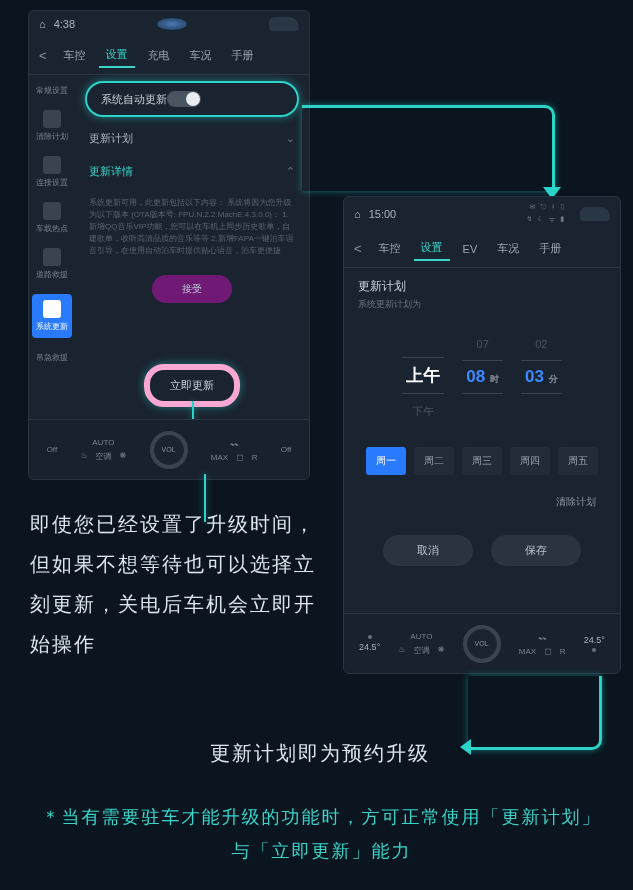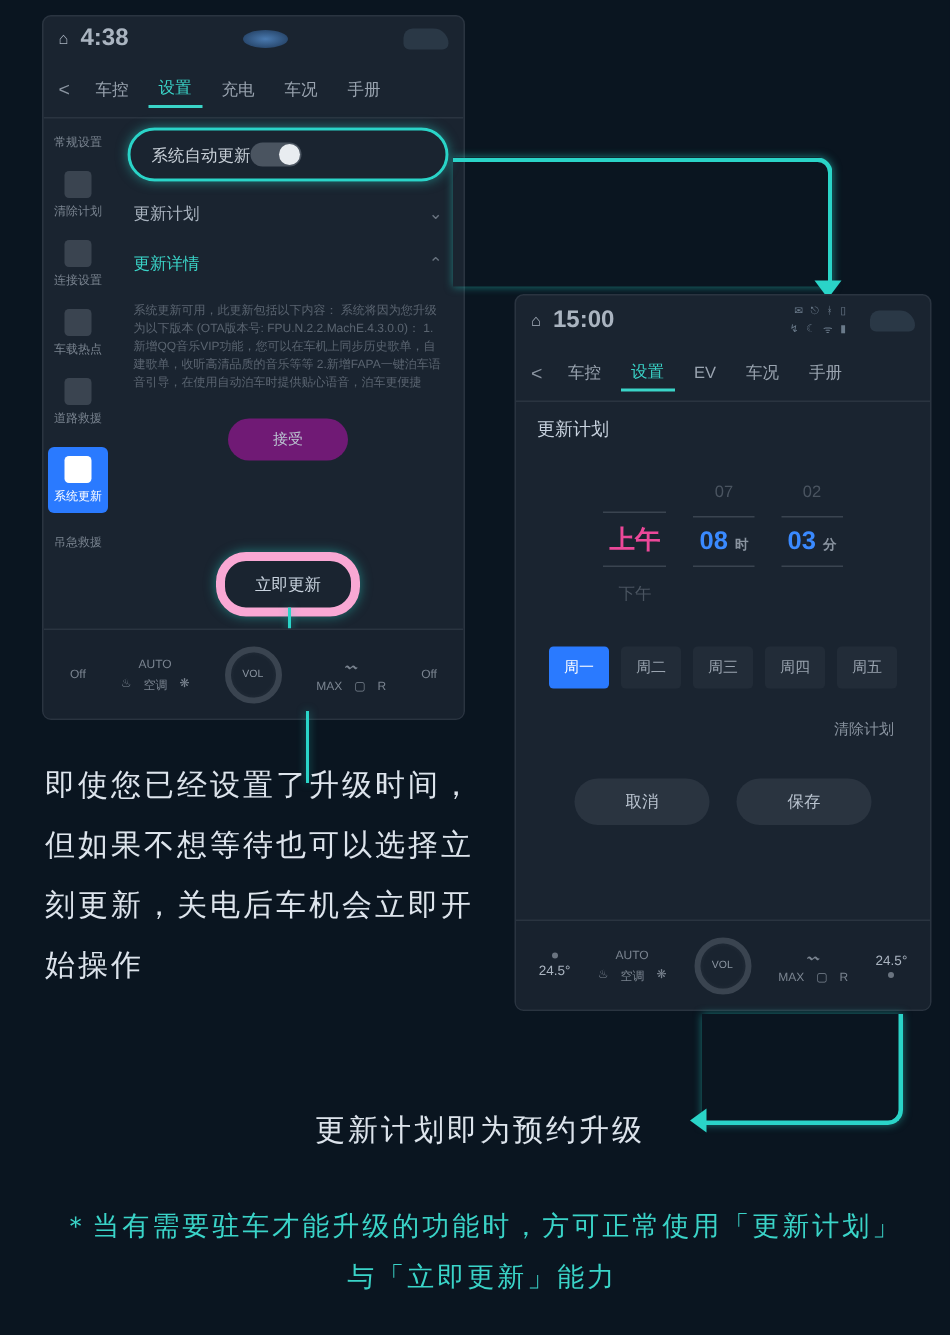--- a/index.html
+++ b/index.html
@@ -41,21 +41,21 @@
   
   
   .statusbar {
     display: flex;
     align-items: center;
     padding: 6px 10px;
     font-size: 11px;
     color: #aab4c0;
     gap: 8px;
   }
-  .statusbar .time { font-size: 16px; font-weight: 700; }
+  .statusbar .time { font-size: 11px; font-weight: 400; }
   .statusbar .spacer { flex: 1; }
   .statusbar .logo-oval {
     width: 30px; height: 12px;
     background: radial-gradient(ellipse, #4a7ab0 0%, #2a4a70 70%);
     border-radius: 50%;
   }
   .statusbar .car-glyph {
     width: 30px; height: 14px;
     background: #2a3846;
     border-radius: 6px 10px 4px 4px;
@@ -152,21 +152,21 @@
   
   .right-body { padding: 10px 14px; }
   .rb-title { font-size:12px; color:#cad4e0; }
   .rb-sub { font-size:9px; color:#6a7480; margin-top:3px; }
   
   .time-picker { display:flex; align-items:center; justify-content:center; gap:18px; margin-top:24px; }
   .tp-col { display:flex; flex-direction:column; align-items:center; gap:10px; font-size:13px; }
   .tp-col .faded { color:#4a5460; font-size:11px; }
   .tp-col .selected { color:#3a8aff; font-size:17px; font-weight:600; border-top:1px solid #3a4450; border-bottom:1px solid #3a4450; padding:6px 4px; min-width:30px; text-align:center; }
   .tp-col .suffix { font-size:9px; color:#8a94a0; }
-  .tp-ampm .selected { color:#ec4899;text-align:right; }
+  .tp-ampm .selected { color:#ffffff;text-align:right; }
   
   .day-row { display:flex; gap:8px; justify-content:center; margin-top:28px; }
   .day-chip { font-size:10px; color:#9aa4b0; padding:7px 10px; background:#222c38; border-radius:3px; }
   .day-chip.active { background:#2a7aff; color:#fff; }
   
   .clear-plan { text-align:right; font-size:10px; color:#8a94a0; margin-top:20px; padding-right:10px; }
   
   .btn-row { display:flex; gap:18px; justify-content:center; margin-top:26px;text-align:center; }
   .btn-row .b { font-size:11px; color:#bac4d0; background:#2a3440; border-radius:18px; padding:8px 34px; }
   
@@ -387,20 +387,21 @@
   <div class="tabbar">
     <span class="back">&lt;</span>
     <span class="tab">车控</span>
     <span class="tab active">设置</span>
     <span class="tab">EV</span>
     <span class="tab">车况</span>
     <span class="tab">手册</span>
   </div>
   <div class="right-body">
     <div class="rb-title">更新计划</div>
+    <div class="rb-sub">系统更新计划为</div>
     <div class="time-picker">
       <div class="tp-col tp-ampm">
         <span class="faded">&nbsp;</span>
         <span class="selected">上午</span>
         <span class="faded">下午</span>
       </div>
       <div class="tp-col">
         <span class="faded">07</span>
         <span class="selected"><span>08</span> <span class="suffix">时</span></span>
         <span class="faded">&nbsp;</span>

